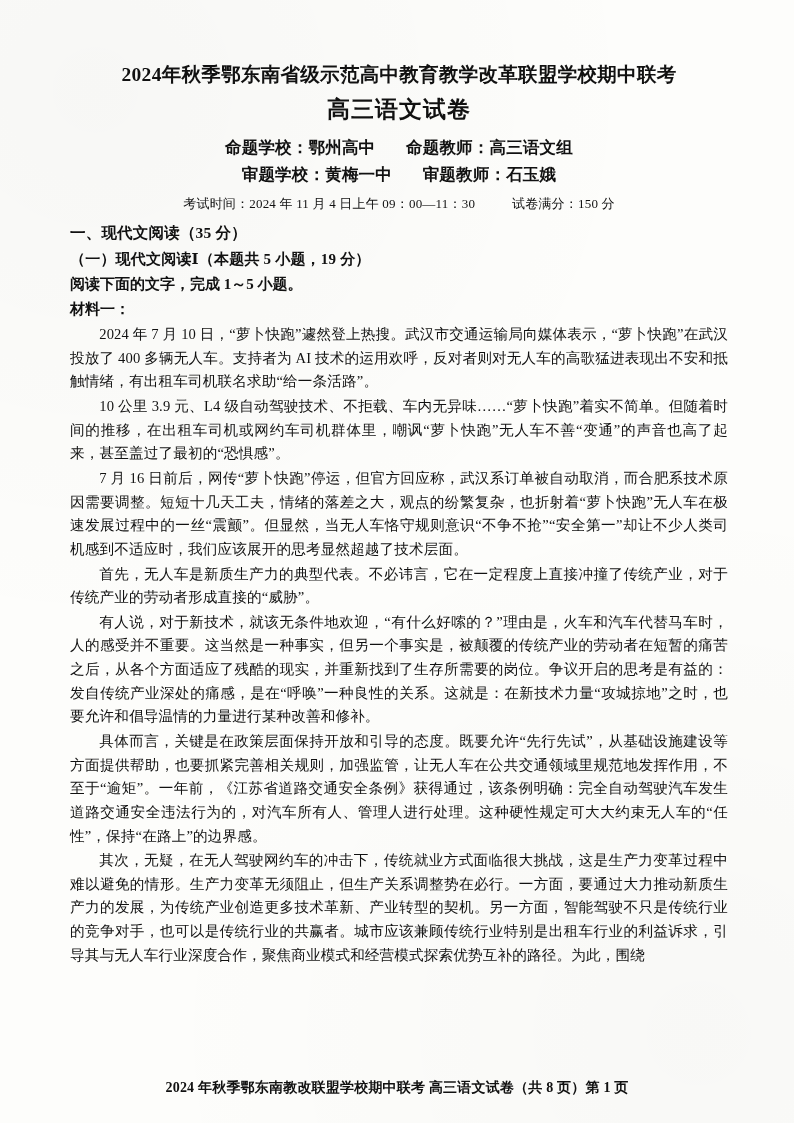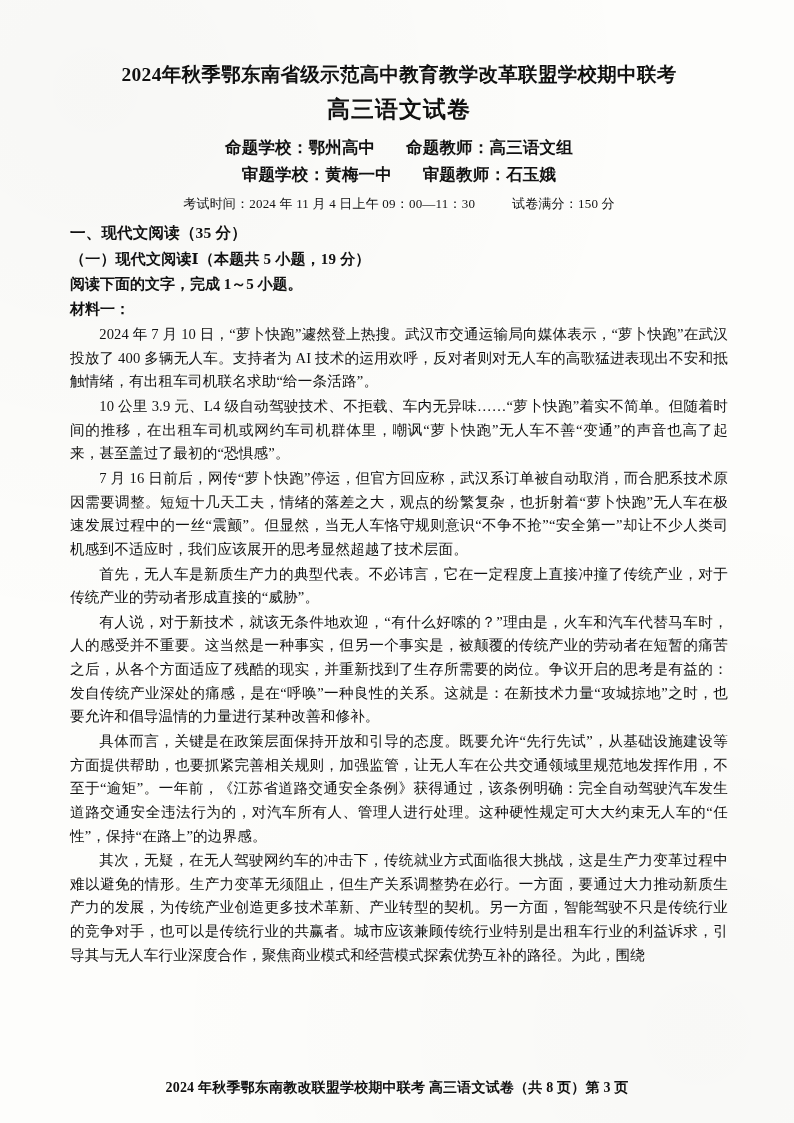--- a/index.html
+++ b/index.html
@@ -146,15 +146,15 @@
   <div class="material-label">材料一：</div>
 
   <p class="body">2024 年 7 月 10 日，“萝卜快跑”遽然登上热搜。武汉市交通运输局向媒体表示，“萝卜快跑”在武汉投放了 400 多辆无人车。支持者为 AI 技术的运用欢呼，反对者则对无人车的高歌猛进表现出不安和抵触情绪，有出租车司机联名求助“给一条活路”。</p>
   <p class="body">10 公里 3.9 元、L4 级自动驾驶技术、不拒载、车内无异味……“萝卜快跑”着实不简单。但随着时间的推移，在出租车司机或网约车司机群体里，嘲讽“萝卜快跑”无人车不善“变通”的声音也高了起来，甚至盖过了最初的“恐惧感”。</p>
   <p class="body">7 月 16 日前后，网传“萝卜快跑”停运，但官方回应称，武汉系订单被自动取消，而合肥系技术原因需要调整。短短十几天工夫，情绪的落差之大，观点的纷繁复杂，也折射着“萝卜快跑”无人车在极速发展过程中的一丝“震颤”。但显然，当无人车恪守规则意识“不争不抢”“安全第一”却让不少人类司机感到不适应时，我们应该展开的思考显然超越了技术层面。</p>
   <p class="body">首先，无人车是新质生产力的典型代表。不必讳言，它在一定程度上直接冲撞了传统产业，对于传统产业的劳动者形成直接的“威胁”。</p>
   <p class="body">有人说，对于新技术，就该无条件地欢迎，“有什么好嗦的？”理由是，火车和汽车代替马车时，人的感受并不重要。这当然是一种事实，但另一个事实是，被颠覆的传统产业的劳动者在短暂的痛苦之后，从各个方面适应了残酷的现实，并重新找到了生存所需要的岗位。争议开启的思考是有益的：发自传统产业深处的痛感，是在“呼唤”一种良性的关系。这就是：在新技术力量“攻城掠地”之时，也要允许和倡导温情的力量进行某种改善和修补。</p>
   <p class="body">具体而言，关键是在政策层面保持开放和引导的态度。既要允许“先行先试”，从基础设施建设等方面提供帮助，也要抓紧完善相关规则，加强监管，让无人车在公共交通领域里规范地发挥作用，不至于“逾矩”。一年前，《江苏省道路交通安全条例》获得通过，该条例明确：完全自动驾驶汽车发生道路交通安全违法行为的，对汽车所有人、管理人进行处理。这种硬性规定可大大约束无人车的“任性”，保持“在路上”的边界感。</p>
   <p class="body">其次，无疑，在无人驾驶网约车的冲击下，传统就业方式面临很大挑战，这是生产力变革过程中难以避免的情形。生产力变革无须阻止，但生产关系调整势在必行。一方面，要通过大力推动新质生产力的发展，为传统产业创造更多技术革新、产业转型的契机。另一方面，智能驾驶不只是传统行业的竞争对手，也可以是传统行业的共赢者。城市应该兼顾传统行业特别是出租车行业的利益诉求，引导其与无人车行业深度合作，聚焦商业模式和经营模式探索优势互补的路径。为此，围绕</p>
 
-  <div class="footer">2024 年秋季鄂东南教改联盟学校期中联考 高三语文试卷（共 8 页）第 3 页</div>
+  <div class="footer">2024 年秋季鄂东南教改联盟学校期中联考 高三语文试卷（共 8 页）第 1 页</div>
 
 </div>
 
 </body></html>

